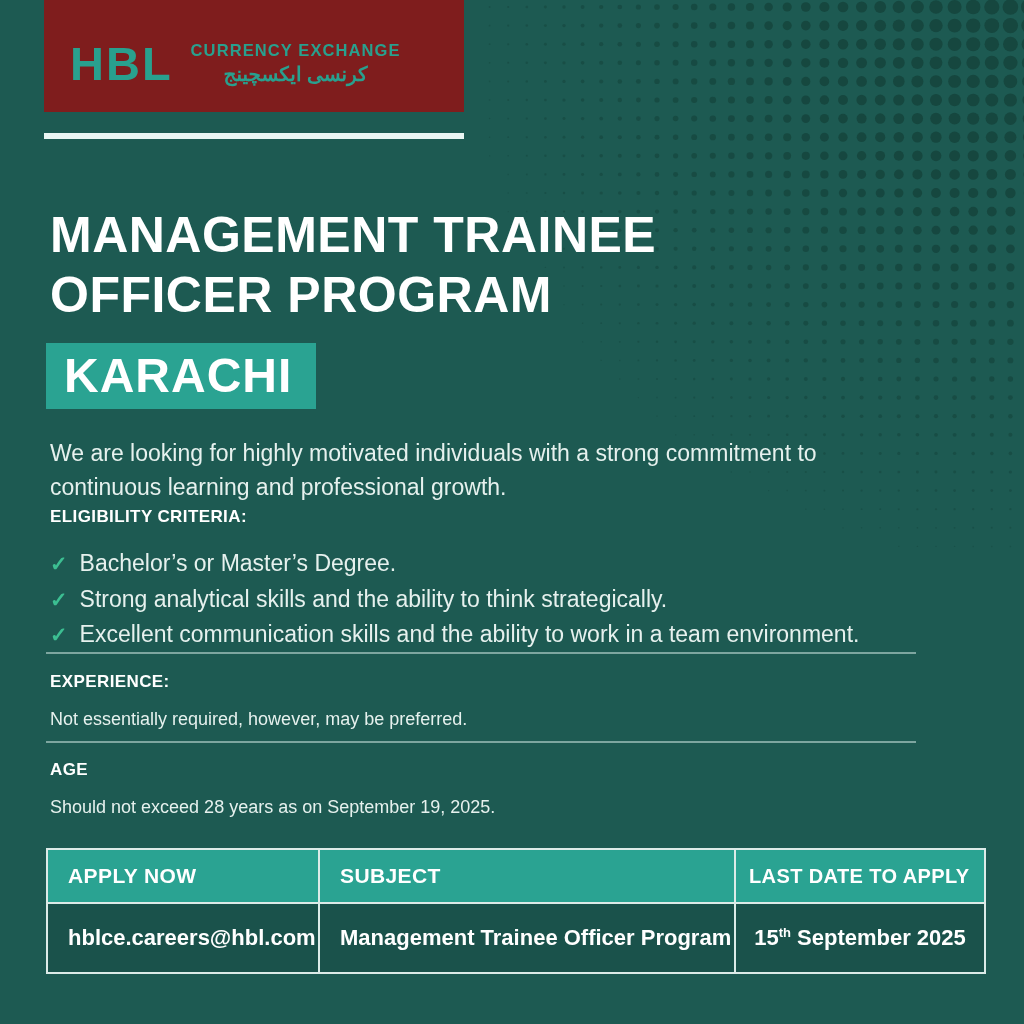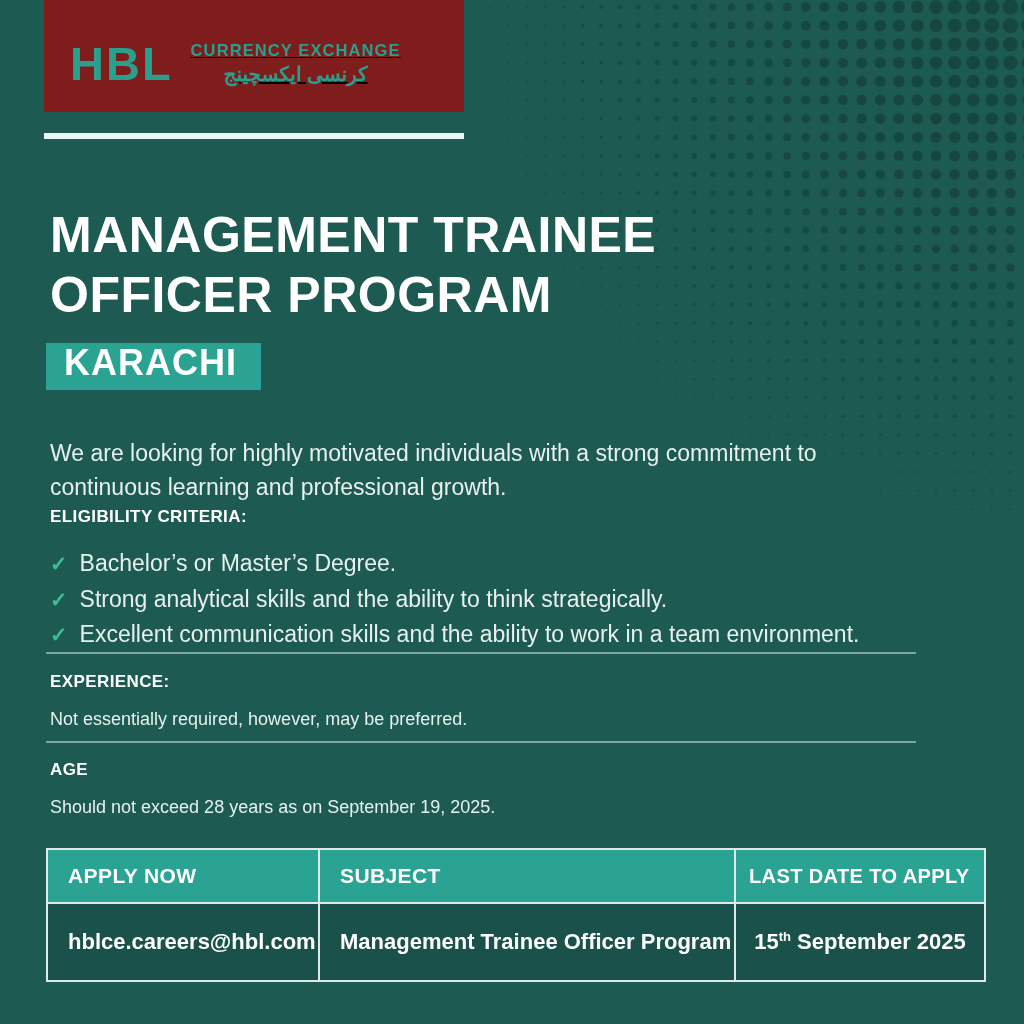--- a/index.html
+++ b/index.html
@@ -16,32 +16,32 @@
   }
   #dots-svg{position:absolute;top:0;right:0;pointer-events:none;}
   .logo-card{
     position:absolute;left:44px;top:0;width:420px;height:112px;
     background:#7f1d1d;display:flex;align-items:center;box-sizing:border-box;
     padding:14px 0 0 26px;gap:18px;
   }
   .hbl-wordmark{
     color:var(--logo-teal);font-size:47px;font-weight:800;letter-spacing:2px;line-height:1;
   }
-  .tagline{display:flex;flex-direction:column;align-items:center;gap:2px;text-decoration:underline;}
+  .tagline{display:flex;flex-direction:column;align-items:center;gap:2px;}
   .tagline-en{color:var(--logo-teal);font-size:16.5px;font-weight:800;letter-spacing:1.1px;white-space:nowrap;}
   .tagline-ur{color:var(--logo-teal);font-size:20px;font-weight:700;direction:rtl;line-height:1.2;}
   .logo-underline{position:absolute;left:44px;top:133px;width:420px;height:6px;background:#EAF6F3;}
 
   .title{
     position:absolute;left:50px;top:205px;color:var(--white);
     font-size:50px;font-weight:800;line-height:60px;letter-spacing:.5px;white-space:nowrap;
   }
   .karachi-badge{
     position:absolute;left:46px;top:343px;background:var(--accent);color:var(--white);
-    font-size:36px;font-weight:800;letter-spacing:1px;padding:2px 24px 9px 18px;line-height:1;
+    font-size:48px;font-weight:800;letter-spacing:1px;padding:9px 24px 9px 18px;line-height:1;
   }
   .intro{
     position:absolute;left:50px;top:436px;width:860px;
     color:var(--text);font-size:23px;line-height:34px;font-weight:400;
   }
   .sec-heading{
     position:absolute;left:50px;color:var(--white);font-size:17px;font-weight:800;letter-spacing:.4px;
   }
   .h-elig{top:507px;} .h-exp{top:672px;} .h-age{top:760px;}
   .bullets{position:absolute;left:50px;top:546px;width:880px;}
@@ -59,21 +59,21 @@
   table.apply col.c1{width:272px;} table.apply col.c2{width:416px;} table.apply col.c3{width:250px;}
   table.apply th,table.apply td{
     border:2.5px solid var(--border);box-sizing:border-box;
   }
   table.apply th{
     background:var(--accent);color:var(--white);height:54px;
     font-size:21px;font-weight:800;letter-spacing:.4px;text-align:left;padding:0 0 0 20px;
   }
   table.apply th.last{padding-left:13px;font-size:20px;}
   table.apply td{
-    background:var(--row-bg);color:var(--white);height:78px;
+    background:var(--row-bg);color:var(--white);height:70px;
     font-size:22px;font-weight:700;text-align:left;padding:0 0 0 20px;white-space:nowrap;
   }
   table.apply td.center{text-align:center;padding:0 8px;}
   sup{font-size:13px;vertical-align:super;line-height:0;}
 </style>
 </head>
 <body>
 
 <svg id="dots-svg" width="540" height="720" viewBox="484 0 540 720">
     <circle cx="489.6" cy="7" r="0.88" fill="#16473F" fill-opacity="0.52"></circle>

